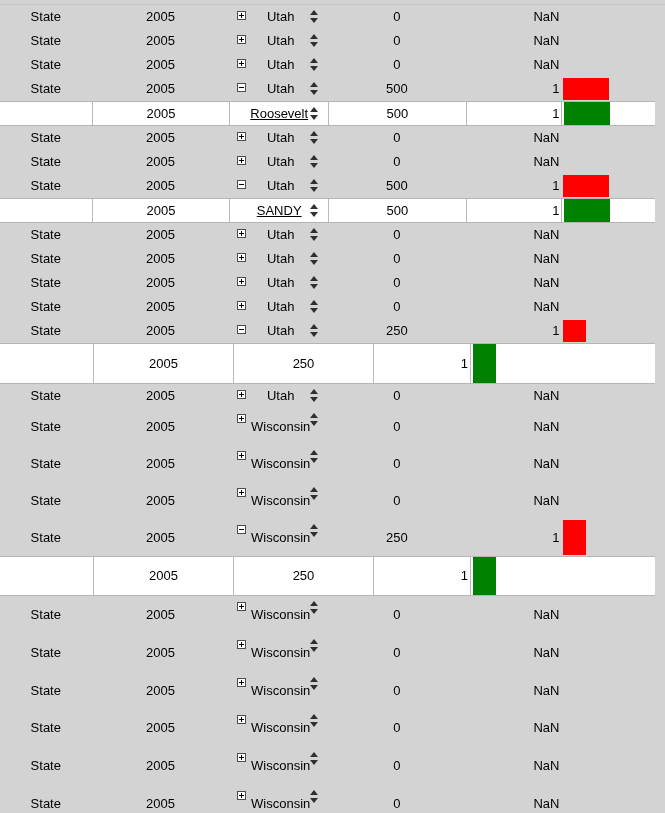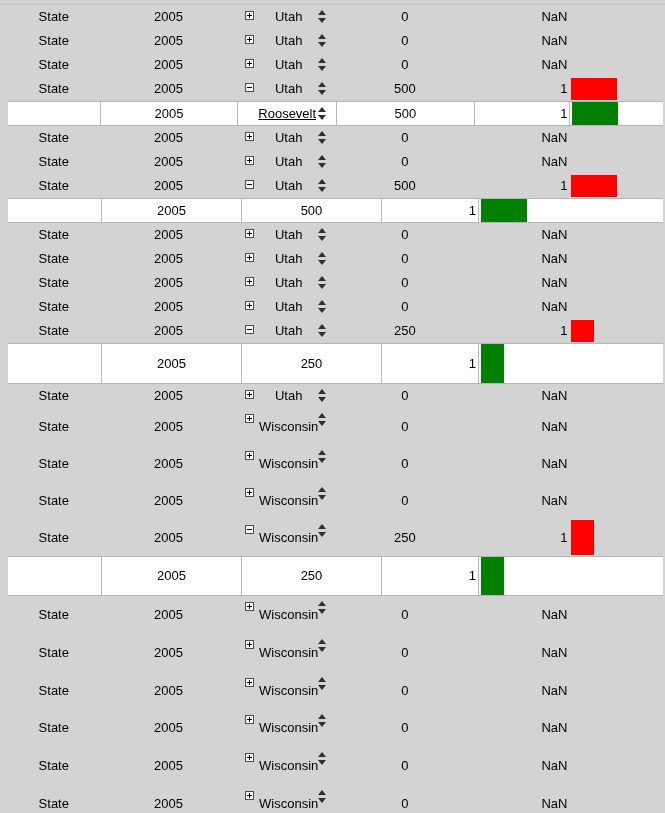--- a/index.html
+++ b/index.html
@@ -27,21 +27,20 @@
     background: #d3d3d3;
     border-bottom: 1px solid #c8c8c8;
     width: 665px;
   }
 
   .row {
     display: flex;
     width: 655px;
     box-sizing: border-box;
     align-items: stretch;
-    margin-left: 8px;
   }
 
   
   .row.parent {
     background: #d3d3d3;
   }
   
   .row.child {
     background: #ffffff;
     border-top: 1px solid #b5b5b5;
@@ -362,20 +361,29 @@
         <span class="bar red" style="width: 46px; height: 22px;"></span>
       </div>
     </div>
     <div class="row child" style="height: 25px;">
       <div class="cell c-type">
         <span class="lbl"></span>
       </div>
       <div class="cell c-year">
         <span class="lbl">2005</span>
       </div>
+      <div class="cell c-name nopm">
+        <div class="namewrap">
+          <span class="nametext">SANDY</span>
+          <span class="spin">
+            <span class="up"></span>
+            <span class="dn"></span>
+          </span>
+        </div>
+      </div>
       <div class="cell c-val">
         <span class="lbl">500</span>
       </div>
       <div class="cell c-num">
         <span class="lbl">1</span>
       </div>
       <div class="cell c-bar">
         <span class="bar green" style="width: 46px; height: 23px;"></span>
       </div>
     </div>

